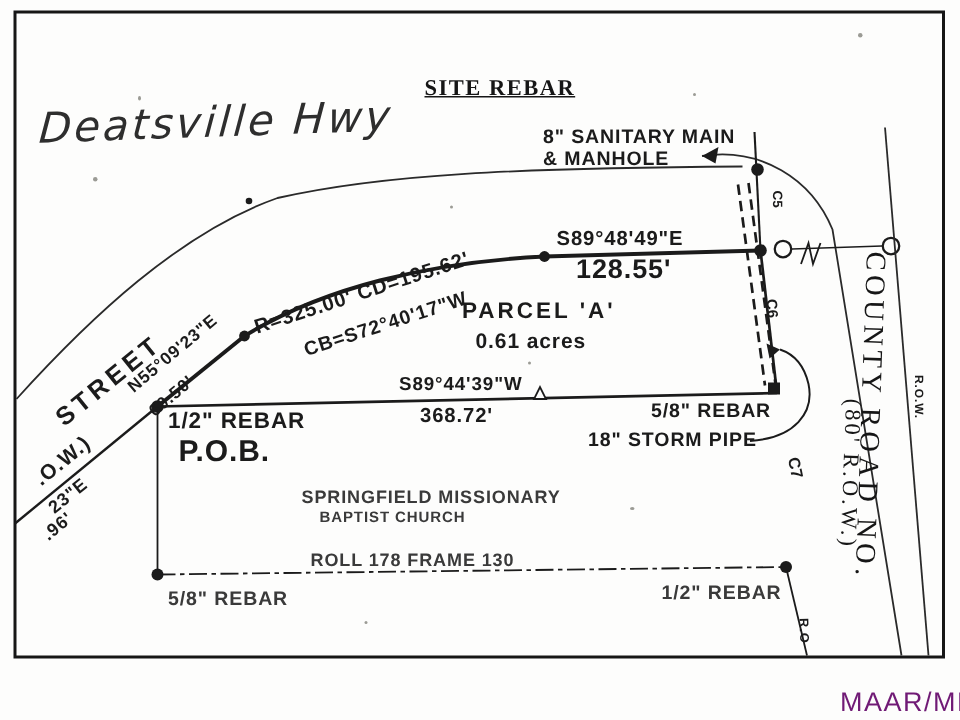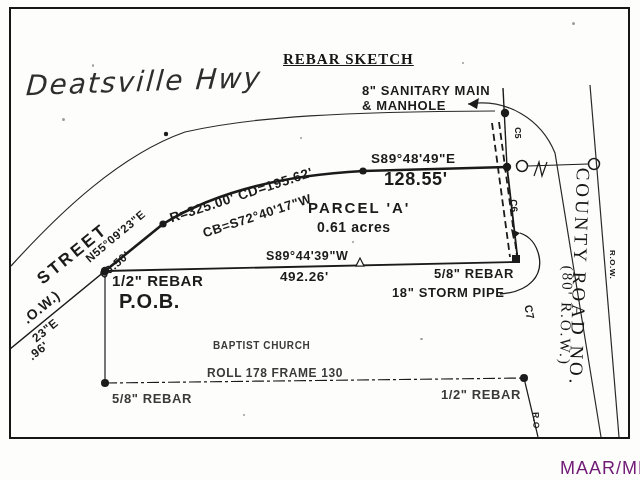--- a/index.html
+++ b/index.html
@@ -86,21 +86,21 @@
   <div class="speck" style="left:572px;top:22px;width:3px;height:3px"></div>
   <div class="speck" style="left:300px;top:137px;width:2px;height:2px"></div>
   <div class="speck" style="left:92px;top:64px;width:2px;height:3px"></div>
   <div class="speck" style="left:352px;top:241px;width:2px;height:2px"></div>
   <div class="speck" style="left:420px;top:338px;width:3px;height:2px"></div>
   <div class="speck" style="left:243px;top:414px;width:2px;height:2px"></div>
   <div class="speck" style="left:62px;top:118px;width:3px;height:3px"></div>
   <div class="speck" style="left:462px;top:62px;width:2px;height:2px"></div>
 
   <div class="lbl hand">Deatsville Hwy</div>
-  <div class="lbl title serif">REBAR SKETCH</div>
+  <div class="lbl title serif">SITE REBAR</div>
 
   <div class="lbl" style="left:362px;top:84px">8" SANITARY MAIN</div>
   <div class="lbl" style="left:362px;top:99px">&amp; MANHOLE</div>
 
   <div class="lbl" style="left:371px;top:152px;font-size:13.5px">S89°48'49"E</div>
   <div class="lbl" style="left:384px;top:170px;font-size:18px">128.55'</div>
 
   <div class="lbl rot" style="left:168px;top:212px;font-size:13.5px;transform:rotate(-18deg)">R=325.00'  CD=195.62'</div>
   <div class="lbl rot" style="left:201px;top:227px;font-size:13px;transform:rotate(-18deg)">CB=S72°40'17"W</div>
 
@@ -112,25 +112,26 @@
 
   <div class="lbl rot" style="left:34px;top:274px;font-size:17px;font-weight:700;letter-spacing:3px;transform:rotate(-39deg)">STREET</div>
   <div class="lbl rot" style="left:20px;top:315px;font-size:14px;font-weight:700;transform:rotate(-39deg)">.O.W.)</div>
   <div class="lbl rot" style="left:30px;top:335px;font-size:12px;transform:rotate(-39deg)">23"E</div>
   <div class="lbl rot" style="left:26px;top:353px;font-size:12px;transform:rotate(-39deg)">.96'</div>
 
   <div class="lbl" style="left:112px;top:273px;font-size:15px">1/2" REBAR</div>
   <div class="lbl" style="left:119px;top:291px;font-size:20px;font-weight:700">P.O.B.</div>
 
   <div class="lbl" style="left:266px;top:250px;font-size:12.5px">S89°44'39"W</div>
-  <div class="lbl" style="left:280px;top:270px;font-size:13.5px">492.26'</div>
+  <div class="lbl" style="left:280px;top:270px;font-size:13.5px">368.72'</div>
 
   <div class="lbl" style="left:434px;top:267px">5/8" REBAR</div>
   <div class="lbl" style="left:392px;top:286px">18" STORM PIPE</div>
 
+  <div class="lbl" style="left:201px;top:325px;font-size:12px;color:#3a3a3a">SPRINGFIELD MISSIONARY</div>
   <div class="lbl" style="left:213px;top:341px;font-size:10px;color:#3a3a3a">BAPTIST CHURCH</div>
   <div class="lbl" style="left:207px;top:367px;font-size:12px;color:#3a3a3a">ROLL 178 FRAME 130</div>
 
   <div class="lbl" style="left:112px;top:392px;color:#3a3a3a">5/8" REBAR</div>
   <div class="lbl" style="left:441px;top:388px;color:#3a3a3a">1/2" REBAR</div>
 
   <div class="lbl serif rot" style="left:593px;top:168px;font-size:19px;font-weight:400;letter-spacing:3px;color:#161616;transform:rotate(92deg)">COUNTY ROAD NO.</div>
   <div class="lbl serif rot" style="left:575px;top:266px;font-size:15px;font-weight:400;letter-spacing:2px;color:#161616;transform:rotate(92deg)">(80' R.O.W.)</div>
   <div class="lbl rot" style="left:616px;top:250px;font-size:8px;font-weight:700;transform:rotate(90deg)">R.O.W.</div>
   <div class="lbl rot" style="left:540px;top:412px;font-size:8.5px;font-weight:700;transform:rotate(88deg)">R.O</div>

